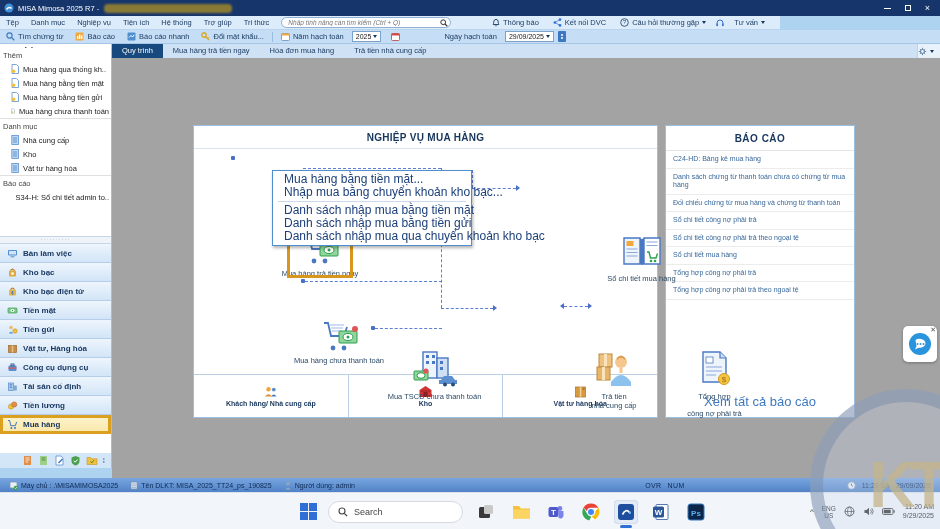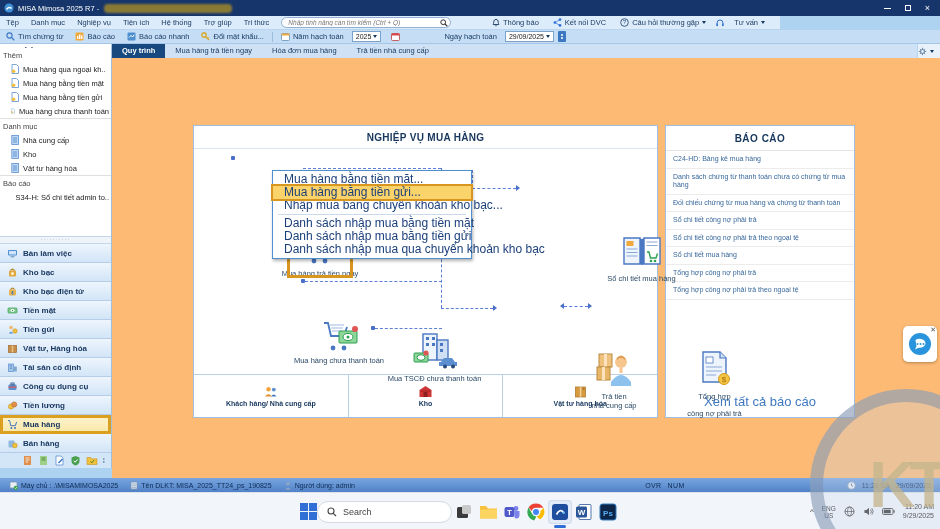--- a/index.html
+++ b/index.html
@@ -43,21 +43,21 @@
          align-items:center; justify-content:center; border-radius:1px; }
   .ovf i { width:2px; height:2px; background:#fff; border-radius:50%; }
 
   
   .tabstrip { position:absolute; left:0; top:44px; width:940px; height:14px; background:#cfe2f5; display:flex; }
   .side-head { width:112px; background:#fff; border-right:1px solid #a9c7e4; display:flex; align-items:center;
                padding:0 4px; }
   .side-head .ttl { font-size:9px; font-weight:bold; color:#17375e; }
   .side-head .col { margin-left:auto; color:#3c77c2; font-size:9px; }
   .tab { font-size:7.5px; color:#17375e; line-height:14px; padding:0 10px; }
-  .tab.active { background:#17497e; color:#fff; font-weight:bold; }
+  .tab.active { background:#17497e; color:#fff; font-weight:normal; }
   .tab-gear { margin-left:auto; display:flex; align-items:center; gap:3px; padding-right:6px; background:#e9f1fa;
               border-left:1px solid #b9d4ee; }
 
   
   .sidebar { position:absolute; left:0; top:48px; width:112px; height:420px; background:#fff;
              border-right:1px solid #9fc0de; display:flex; flex-direction:column; }
   .tree { height:189px; overflow:hidden; border-bottom:1px solid #c4d6e8; }
   .sec-title { font-size:7.5px; color:#444; padding:3px 3px 2px 3px; border-top:1px solid #e0e0e0; }
   .sec-title:first-child { border-top:none; }
   .tree-item { display:flex; align-items:center; gap:4px; padding:2px 2px 2px 11px; font-size:7.5px; color:#1c1c1c;
@@ -66,21 +66,21 @@
               color:#8a9bac; font-size:6px; line-height:5px; letter-spacing:1px; }
   .navlist { flex:0 0 209px; display:flex; flex-direction:column; }
   .nav-item { height:19px; display:flex; align-items:center; gap:5px; padding-left:7px; font-size:8px;
               font-weight:bold; color:#16355e; background:linear-gradient(#eef5fd,#d2e5f7);
               border-bottom:1px solid #b5cde6; white-space:nowrap; overflow:hidden; }
   .nav-item.hl { outline:3px solid #dba020; outline-offset:-3px; background:linear-gradient(#fdf3cf,#fae8a9); }
   .side-icons { flex:1; background:#d3e6f8; display:flex; align-items:center; justify-content:flex-end;
                 gap:5px; padding-right:6px; }
 
   
-  .main { position:absolute; left:112px; top:58px; width:828px; height:467px; background:#fdba74; overflow:hidden; }
+  .main { position:absolute; left:112px; top:58px; width:828px; height:467px; background:#a3a3a3; overflow:hidden; }
 
   .panel { position:absolute; background:#fff; border:1px solid #9cc0e4; }
   .diagram { left:81px; top:67px; width:465px; height:293px; }
   .diagram-title { height:23px; line-height:23px; text-align:center; font-size:10px; font-weight:bold;
                    color:#17365c; border-bottom:1px solid #d7e4f2; letter-spacing:.3px; }
   .dnode { position:absolute; text-align:center; font-size:7.5px; color:#2c4a66; z-index:2; }
   .dnode .lbl { margin-top:2px; white-space:nowrap; }
   .diagram-footer { position:absolute; left:0; right:0; bottom:0; height:43px; border-top:1px solid #b9cfe4;
                     display:flex; }
   .df-cell { flex:1; display:flex; flex-direction:column; align-items:center; justify-content:center; gap:2px;
@@ -123,21 +123,21 @@
   .statusbar { position:absolute; left:0; top:478px; width:940px; height:14px;
                background:linear-gradient(#79a6e0,#5182c6); display:flex; align-items:center;
                font-size:7px; color:#0d2b55; padding:0 5px; gap:4px; }
   .sb-item { display:flex; align-items:center; gap:3px; padding:0 4px; }
   .sb-right { margin-left:auto; display:flex; align-items:center; gap:6px; padding-right:4px; }
   .sb-right .kn { letter-spacing:.4px; }
 
   
   .taskbar { position:absolute; left:0; top:492px; width:940px; height:37px; background:#f2f6fb;
              border-top:1px solid #dde3ec; }
-  .tb-center { position:absolute; left:300px; top:0; height:37px; display:flex; align-items:center; }
+  .tb-center { position:absolute; left:300px; top:0; height:37px; display:flex; align-items:center; gap:11px; }
   .tb-search { width:135px; height:22px; background:#fff; border:1px solid #d4d9e2; border-radius:11px;
                display:flex; align-items:center; gap:6px; padding:0 9px; font-size:9px; color:#444; }
   .tb-ico { width:24px; height:24px; display:flex; align-items:center; justify-content:center; border-radius:4px;
             position:relative; }
   .tb-ico.active { background:#e2ebf7; box-shadow:inset 0 0 0 1px #d0dcec; }
   .tb-ico.active::after { content:""; position:absolute; bottom:-4px; left:6px; width:12px; height:2.5px;
             background:#2f6fd6; border-radius:2px; }
   .tb-right { position:absolute; right:6px; top:0; height:37px; display:flex; align-items:center; gap:8px; }
   .lang { font-size:6.5px; line-height:7px; text-align:center; color:#222; }
   .clockbox { font-size:7px; line-height:8.5px; text-align:right; color:#222; }
@@ -299,21 +299,21 @@
   </div>
 
   <div class="sidebar">
     <div class="tree">
       <div class="sec-title">Thêm</div>
       <div class="tree-item">
         <svg width="8" height="10" viewBox="0 0 8 10">
             <path d="M1 .5 H5.5 L7.5 2.5 V9.5 H1 Z" fill="#fff" stroke="#5b8fd0" stroke-width=".8"></path>
             <circle cx="2.6" cy="7.2" r="1.8" fill="#f2c13b"></circle>
           </svg>
-        <span>Mua hàng qua ngoại kh..</span>
+        <span>Mua hàng qua thống kh..</span>
       </div>
       <div class="tree-item">
         <svg width="8" height="10" viewBox="0 0 8 10">
             <path d="M1 .5 H5.5 L7.5 2.5 V9.5 H1 Z" fill="#fff" stroke="#5b8fd0" stroke-width=".8"></path>
             <circle cx="2.6" cy="7.2" r="1.8" fill="#f2c13b"></circle>
           </svg>
         <span>Mua hàng bằng tiền mặt</span>
       </div>
       <div class="tree-item">
         <svg width="8" height="10" viewBox="0 0 8 10">
@@ -405,55 +405,48 @@
       </div>
       <div class="nav-item">
         <svg width="11" height="11" viewBox="0 0 11 11">
             <rect x="1.5" y="2.5" width="8" height="7" fill="#c98f4a" stroke="#9c6a2e" stroke-width=".7"></rect>
             <rect x="4.8" y="2.5" width="1.4" height="7" fill="#e8c58f"></rect>
           </svg>
         <span>Vật tư, Hàng hóa</span>
       </div>
       <div class="nav-item">
         <svg width="11" height="11" viewBox="0 0 11 11">
+            <rect x="1.5" y="3.5" width="8" height="5.5" rx="1" fill="#5b8fd0"></rect>
+            <rect x="4" y="2" width="3" height="1.8" fill="none" stroke="#3a669c" stroke-width="1"></rect>
+            <rect x="1.5" y="5.5" width="8" height="1.2" fill="#e05555"></rect>
+          </svg>
+        <span>Công cụ dụng cụ</span>
+      </div>
+      <div class="nav-item">
+        <svg width="11" height="11" viewBox="0 0 11 11">
             <rect x="1.5" y="2" width="5" height="7.5" fill="#a9c7e8" stroke="#5b8fd0" stroke-width=".7"></rect>
             <rect x="7" y="4.5" width="2.8" height="5" fill="#7fa8cf"></rect>
             <path d="M2.8 3.5 H5 M2.8 5 H5 M2.8 6.5 H5" stroke="#3c77c2" stroke-width=".6"></path>
           </svg>
         <span>Tài sản cố định</span>
       </div>
       <div class="nav-item">
         <svg width="11" height="11" viewBox="0 0 11 11">
-            <rect x="1.5" y="3.5" width="8" height="5.5" rx="1" fill="#5b8fd0"></rect>
-            <rect x="4" y="2" width="3" height="1.8" fill="none" stroke="#3a669c" stroke-width="1"></rect>
-            <rect x="1.5" y="5.5" width="8" height="1.2" fill="#e05555"></rect>
-          </svg>
-        <span>Công cụ dụng cụ</span>
-      </div>
-      <div class="nav-item">
-        <svg width="11" height="11" viewBox="0 0 11 11">
             <circle cx="4" cy="6.5" r="2.6" fill="#f2c13b" stroke="#c2922a" stroke-width=".6"></circle>
             <circle cx="7.2" cy="4.5" r="2.6" fill="#e08e4a" stroke="#b56a2c" stroke-width=".6"></circle>
           </svg>
         <span>Tiền lương</span>
       </div>
       <div class="nav-item hl">
         <svg width="11" height="11" viewBox="0 0 11 11">
             <path d="M1 1.5 h1.6 l1.2 5.2 h4.6 l1.2 -3.8" fill="none" stroke="#3c77c2" stroke-width="1"></path>
             <circle cx="4.4" cy="9" r="1" fill="#3c77c2"></circle>
             <circle cx="8" cy="9" r="1" fill="#3c77c2"></circle>
           </svg>
         <span>Mua hàng</span>
-      </div>
-      <div class="nav-item">
-        <svg width="11" height="11" viewBox="0 0 11 11">
-            <rect x="1.5" y="2.5" width="6" height="7" rx="1" fill="#8fb8e0"></rect>
-            <circle cx="7.8" cy="7.5" r="2.4" fill="#f2c13b" stroke="#c2922a" stroke-width=".6"></circle>
-          </svg>
-        <span>Bán hàng</span>
       </div>
     </div>
     <div class="side-icons">
       <svg width="11" height="11" viewBox="0 0 11 11">
           <rect x="2" y="1" width="7" height="9" fill="#e08e4a"></rect>
           <path d="M3.5 3 H7.5 M3.5 5 H7.5 M3.5 7 H6" stroke="#fff" stroke-width=".8"></path>
         </svg>
       <svg width="11" height="11" viewBox="0 0 11 11">
           <rect x="2" y="1" width="7" height="9" fill="#9fd08a"></rect>
           <path d="M3.5 3 H7.5 M3.5 5 H7.5" stroke="#3f7e2e" stroke-width=".8"></path>
@@ -558,21 +551,21 @@
           <circle cx="14" cy="28" r="2.4" fill="#4a78c2"></circle>
             <circle cx="25" cy="28" r="2.4" fill="#4a78c2"></circle>
           <rect x="20" y="11" width="18" height="12" rx="1" fill="#8ed69a" stroke="#2e9e4f"></rect>
           <ellipse cx="29" cy="17" rx="5" ry="3.6" fill="#fff" stroke="#2e9e4f"></ellipse>
             <circle cx="29" cy="17" r="1.5" fill="#2e9e4f"></circle>
           <circle cx="36" cy="9" r="3" fill="#e05555"></circle>
         </svg>
         <div class="lbl">Mua hàng chưa thanh toán</div>
       </div>
 
-      <div class="dnode" style="left:168px; top:204px; width:145px;">
+      <div class="dnode" style="left:168px; top:222px; width:145px;">
         <svg width="48" height="40" viewBox="0 0 48 40">
           <rect x="12" y="4" width="14" height="26" fill="#eef4fc" stroke="#4a78c2" stroke-width="1.4"></rect>
           <rect x="26" y="10" width="11" height="20" fill="#cfe0f5" stroke="#4a78c2" stroke-width="1.4"></rect>
           <rect x="15" y="7" width="3" height="3" fill="#4a78c2"></rect>
             <rect x="21" y="7" width="3" height="3" fill="#4a78c2"></rect>
           <rect x="15" y="13" width="3" height="3" fill="#4a78c2"></rect>
             <rect x="21" y="13" width="3" height="3" fill="#4a78c2"></rect>
           <rect x="29" y="13" width="3" height="3" fill="#4a78c2"></rect>
             <rect x="29" y="19" width="3" height="3" fill="#4a78c2"></rect>
           <rect x="3" y="23" width="14" height="9" rx="1" fill="#8ed69a" stroke="#2e9e4f"></rect>
@@ -609,21 +602,20 @@
           <circle cx="26" cy="29" r="5.5" fill="#f5c542" stroke="#d4981e" stroke-width="1"></circle>
           <text x="26" y="32" font-size="8" text-anchor="middle" fill="#a06c10">$</text>
         </svg>
         <div class="lbl">Tổng hợp</div>
         <div class="lbl" style="margin-top:8px;">công nợ phải trả</div>
       </div>
     </div>
 
     <div class="ctx">
       <div class="ctx-item">Mua hàng bằng tiền mặt...</div>
-      <div class="ctx-item hl">Mua hàng bằng tiền gửi...</div>
       <div class="ctx-item">Nhập mua bằng chuyển khoản kho bạc...</div>
       <div class="ctx-sep"></div>
       <div class="ctx-item">Danh sách nhập mua bằng tiền mặt</div>
       <div class="ctx-item">Danh sách nhập mua bằng tiền gửi</div>
       <div class="ctx-item">Danh sách nhập mua qua chuyển khoản kho bạc</div>
     </div>
 
     <div class="panel reports">
       <div class="rep-title">BÁO CÁO</div>
       <div class="rep-item">C24-HD: Bảng kê mua hàng</div>

